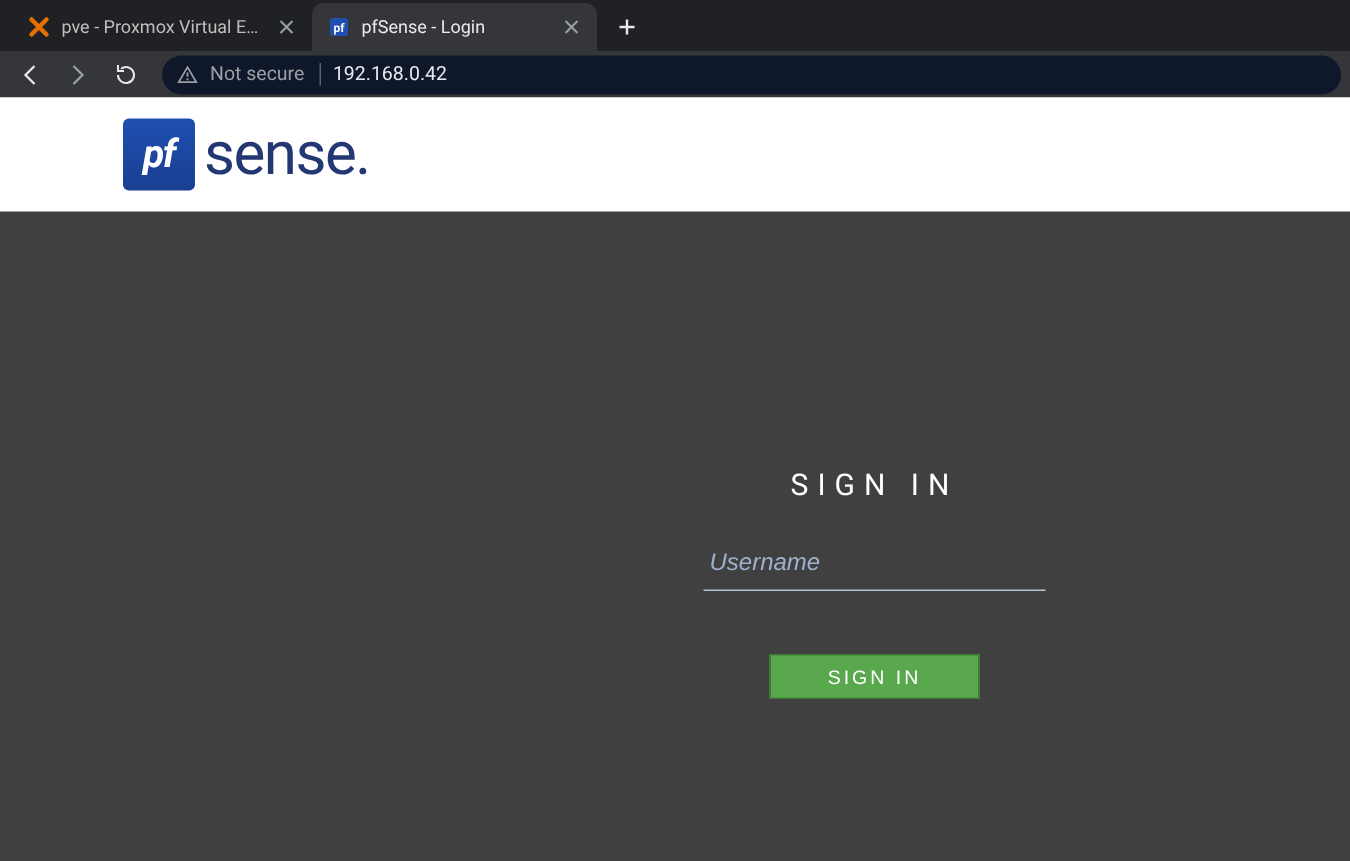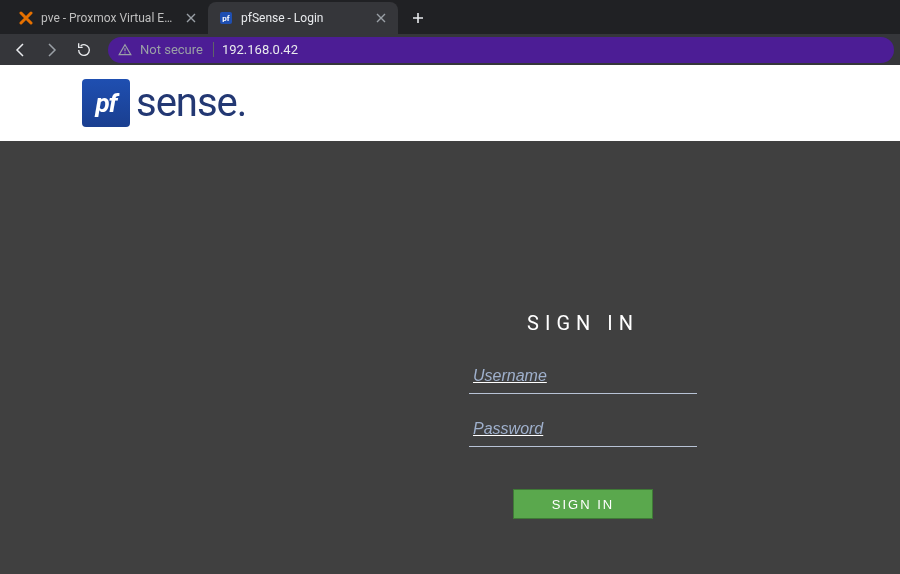--- a/index.html
+++ b/index.html
@@ -63,21 +63,21 @@
       gap: 4px;
     }
     .nav-btn {
       width: 28px; height: 28px; display:flex; align-items:center; justify-content:center;
       color:#9aa0a6; border-radius:50%; cursor:pointer;
     }
     .nav-btn.enabled { color:#e8eaed; }
     .omnibox {
       flex: 1;
       height: 26px;
-      background: #4c1d95;
+      background: #0f172a;
       border-radius: 14px;
       display:flex;
       align-items:center;
       padding: 0 10px;
       gap: 8px;
       color:#9aa0a6;
       font-size: 13px;
       margin-left: 6px;
       text-align: center;
     }
@@ -147,21 +147,20 @@
       width: 228px;
       background: transparent;
       border: none;
       border-bottom: 1px solid #b8c3d6;
       color: #fff;
       font-size: 16px;
       font-style: italic;
       padding: 8px 4px;
       margin-bottom: 18px;
       outline: none;
-      text-decoration: underline;
     }
     .text-input::placeholder {
       color: #9fb0cc;
       font-style: italic;
     }
     .signin-btn {
       margin-top: 24px;
       width: 140px;
       height: 30px;
       background: #5aa84d;
@@ -248,17 +247,16 @@
       <div class="logo-mark">
         <span class="logo-mark-text">pf</span>
       </div>
       <span class="logo-word"><span>sense</span><span class="dot">.</span></span>
     </div>
   </div>
   <div class="login-area">
     <form class="login-form">
       <div class="signin-title">SIGN IN</div>
       <input class="text-input" type="text" placeholder="Username" style="">
-      <input class="text-input" type="password" placeholder="Password" style="">
       <button class="signin-btn" type="button">SIGN IN</button>
     </form>
   </div>
 </div>
 
 </body></html>

